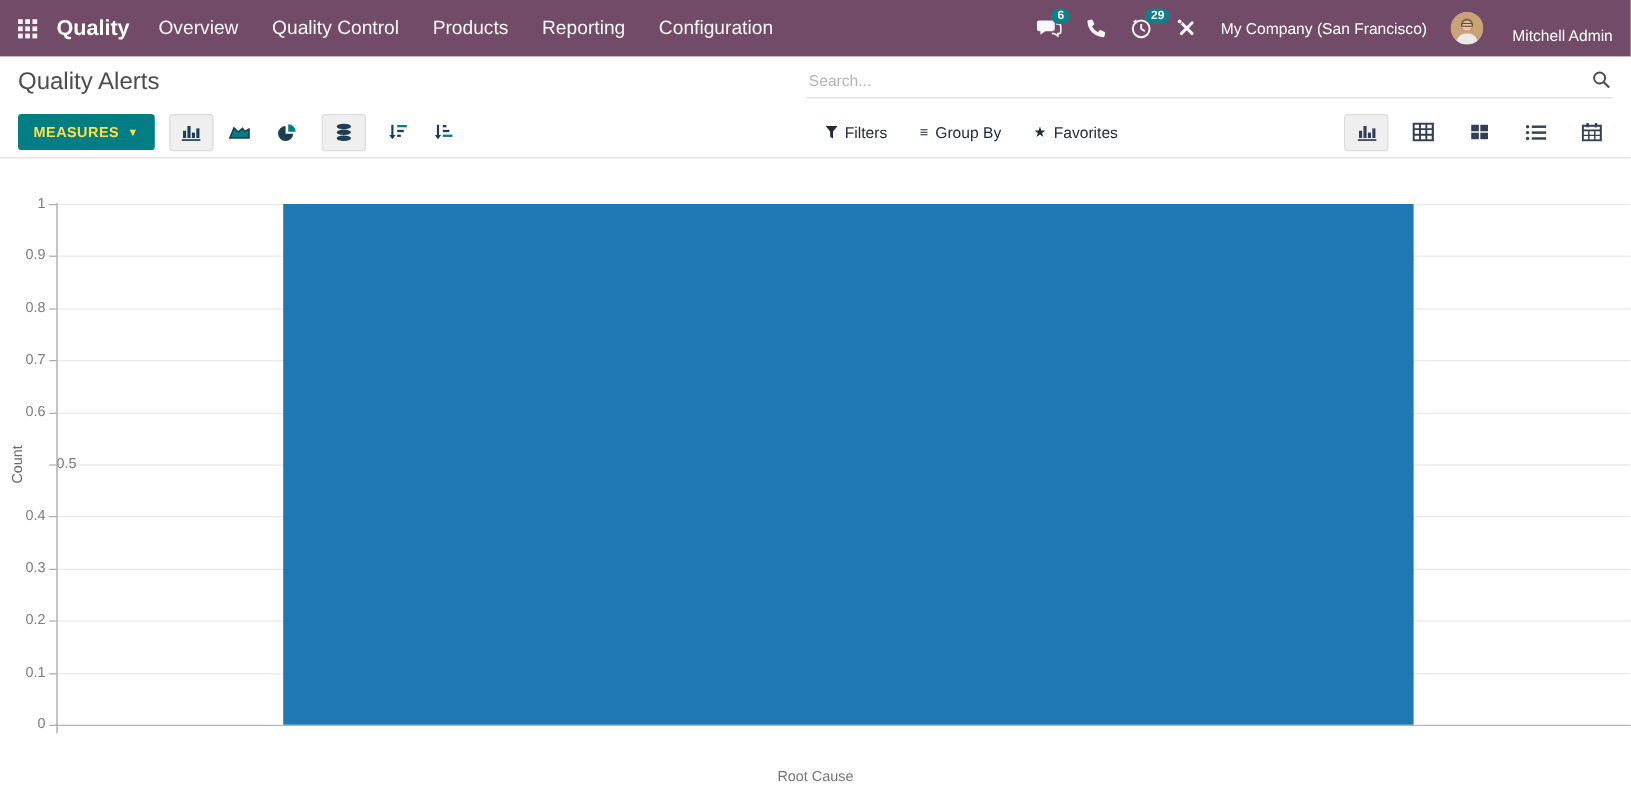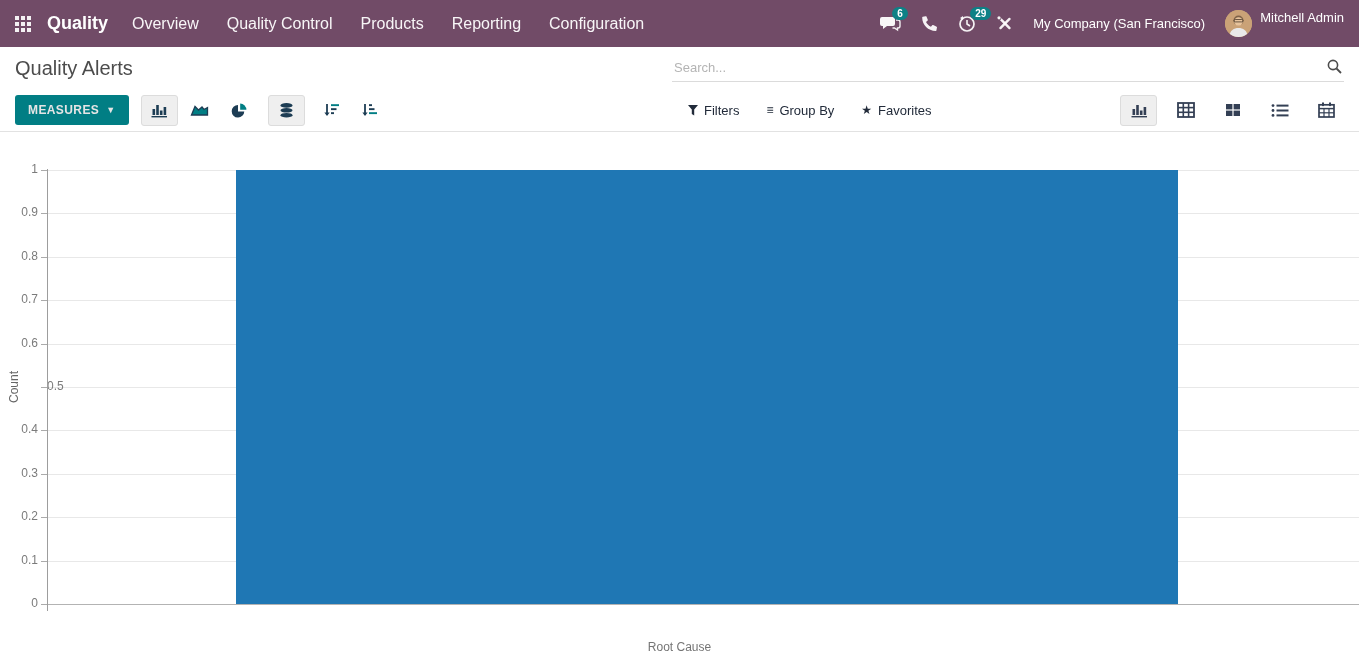--- a/index.html
+++ b/index.html
@@ -14,38 +14,38 @@
   .brand { font-size:18px; font-weight:bold; margin:0 10px 0 16px; cursor:pointer; }
   .nav-menu { display:flex; align-items:center; height:100%; }
   .nav-item { font-size:16px; padding:0 14px; height:100%; display:flex; align-items:center;
     color:rgba(255,255,255,.95); cursor:pointer; }
   .nav-right { margin-left:auto; display:flex; align-items:center; gap:20px; }
   .sys-icon { position:relative; display:flex; align-items:center; cursor:pointer; }
   .sys-icon svg { display:block; }
   .nav-badge { position:absolute; top:-8px; left:12px; background:#0d8186; color:#fff;
     font-size:10px; line-height:13px; padding:0 5px; border-radius:8px; font-weight:bold; }
   .company { font-size:13px; cursor:pointer; white-space:nowrap; }
-  .user-menu { display:flex; align-items:flex-start; gap:8px; cursor:pointer; }
+  .user-menu { display:flex; align-items:flex-end; gap:24px; cursor:pointer; }
   .avatar { width:27px; height:27px; border-radius:50%; overflow:hidden; background:#c9a478;
     flex:0 0 auto; }
   .user-name { font-size:13px; white-space:nowrap; }
 
   
   .cp-row1 { height:42px; display:flex; align-items:center; padding:0 15px; }
   .view-title { font-size:20px; color:#4c4c4c; flex:1; }
   .search-box { width:672px; position:relative; }
   .search-box input { width:100%; border:none; border-bottom:1px solid #dbdbdb; outline:none;
     font-size:13px; padding:6px 26px 6px 2px; color:#444;
     font-family:"Liberation Sans", sans-serif; }
   .search-box input::placeholder { color:#b4b4b4; }
   .search-icon { position:absolute; right:2px; top:5px; cursor:pointer; }
 
   .cp-row2 { height:43px; position:relative; display:flex; align-items:center;
     padding:0 15px; border-bottom:1px solid #e2e2e2; }
-  .btn-measures { background:#017e84; color:#e5e5e5; border:none; border-radius:3px;
+  .btn-measures { background:#017e84; color:#fde047; border:none; border-radius:3px;
     font-size:12px; font-weight:bold; letter-spacing:.4px; padding:8px 13px; cursor:pointer;
     display:flex; align-items:center; gap:7px; font-family:"Liberation Sans", sans-serif; }
   .caret { font-size:9px; }
   .tool-group { display:flex; align-items:center; margin-left:12px; gap:3px; }
   .icon-btn { width:37px; height:31px; display:flex; align-items:center; justify-content:center;
     border:1px solid transparent; border-radius:3px; background:transparent; cursor:pointer; }
   .icon-btn.active { background:#efefef; border-color:#dcdcdc; }
   .sort-group { display:flex; align-items:center; margin-left:14px; gap:12px; }
 
   .filter-group { position:absolute; left:688px; display:flex; align-items:center; gap:27px; }

